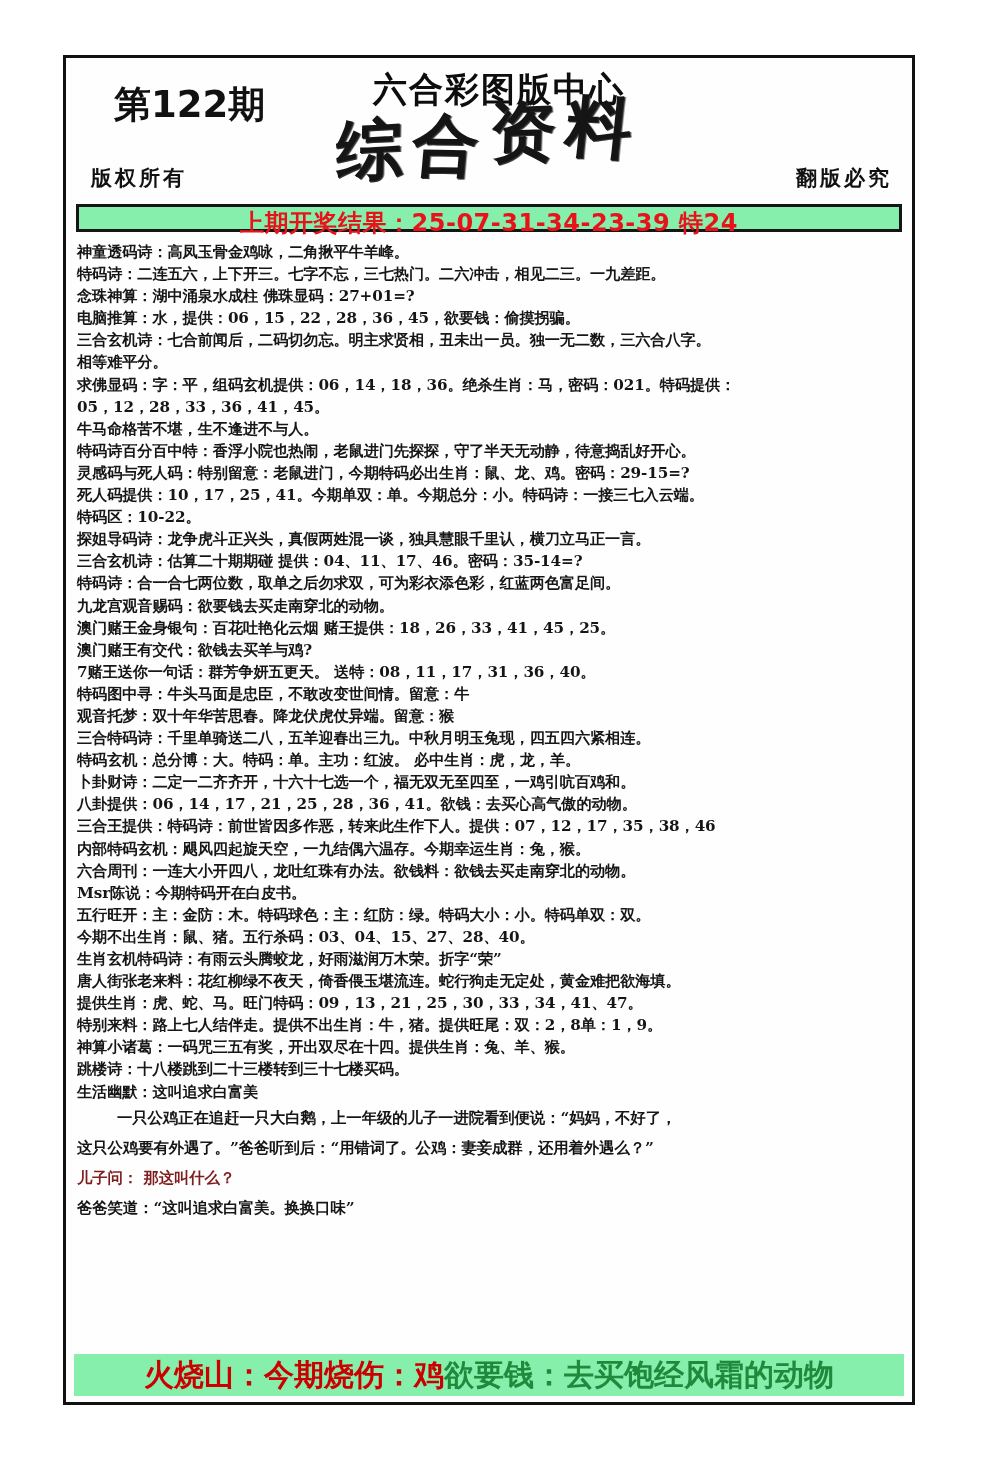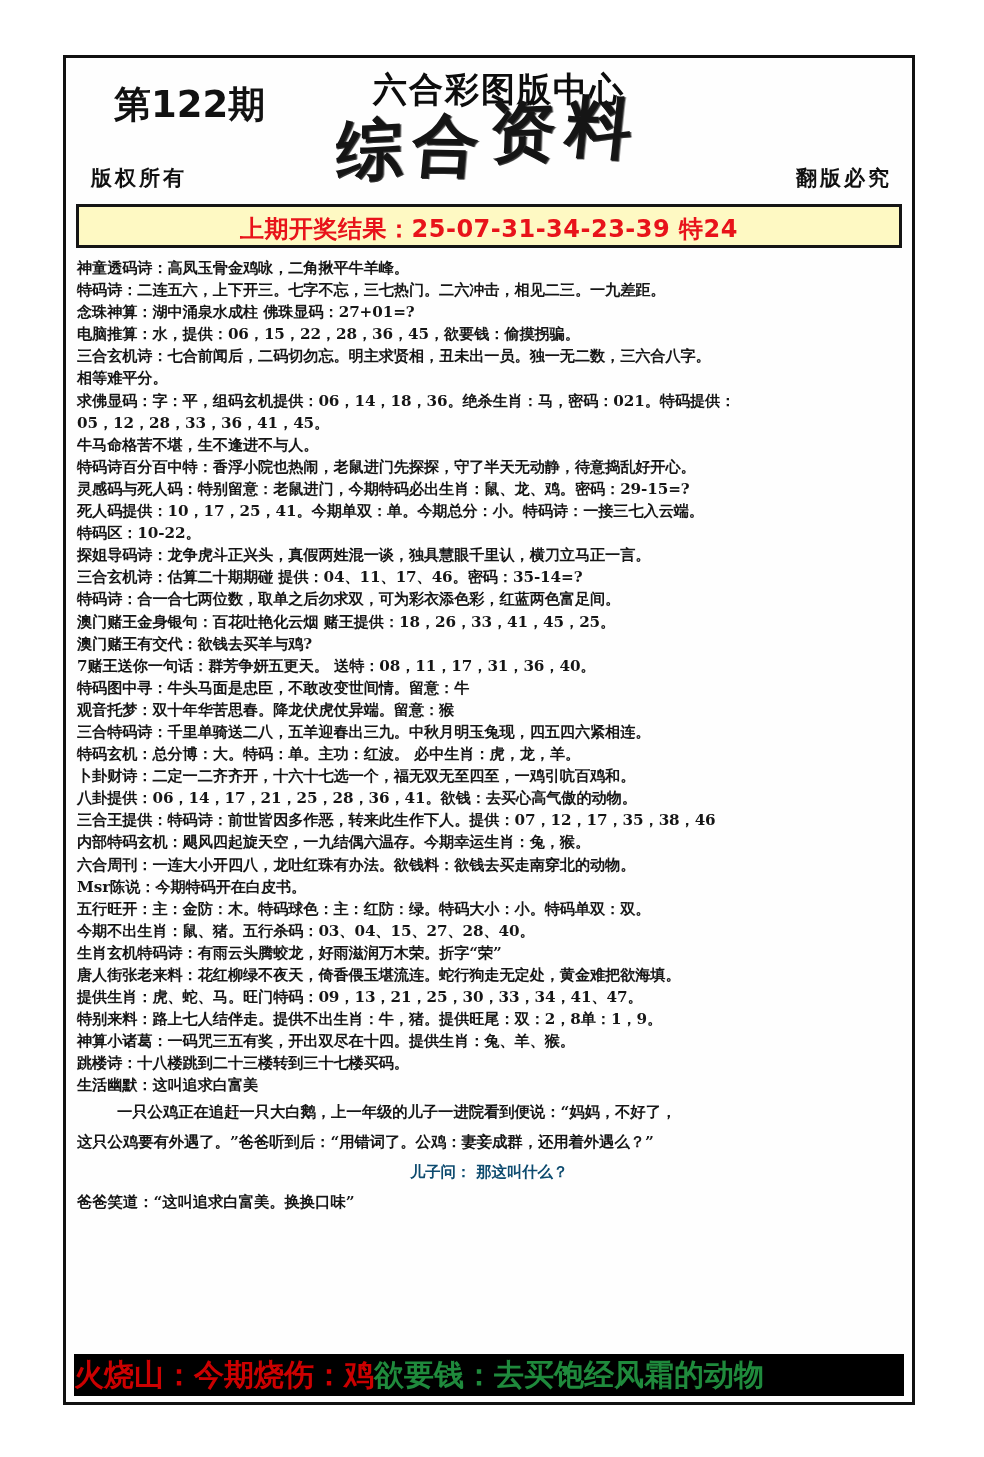--- a/index.html
+++ b/index.html
@@ -92,25 +92,25 @@
   }
   .main-title .t1 { display:inline-block; transform: translateY(10px) rotate(-3deg); }
   .main-title .t2 { display:inline-block; transform: translateY(6px) rotate(1deg); }
   .main-title .t3 { display:inline-block; transform: translateY(-8px) rotate(-2deg); }
   .main-title .t4 { display:inline-block; transform: translateY(-12px) rotate(2deg); }
 
   
   .result-bar {
     margin: 0 10px;
     border: 3px solid #151515;
-    height: 44px;
+    height: 28px;
     display: flex;
-    align-items: flex-end;
+    align-items: flex-start;
     justify-content: center;
-    background: #fef9c3;
+    background: #86efac;
     box-sizing: border-box;
   }
   .result-text {
     color: #e8131a;
     font-size: 24px;
     font-weight: 700;
     letter-spacing: 0.5px;
     font-family: "DejaVu Sans", "Liberation Sans", sans-serif;
   }
 
@@ -121,34 +121,34 @@
   .line {
     font-size: 15.2px;
     line-height: 22.1px;
     color: #161616;
     font-family: "DejaVu Serif", "Liberation Serif", serif;
     font-weight: 700;
     white-space: nowrap;
     letter-spacing: -0.1px;
   }
   .line.indent { text-indent: 40px; white-space: normal; }
-  .line.faded { color: #0c4a6e; text-align: center; }
+  .line.faded { color: #7f1d1d; }
   .line.joke { line-height: 30px; font-size: 15.4px; }
 
   
   .footer-banner {
     position: absolute;
     left: 8px;
     right: 8px;
     bottom: 6px;
     height: 42px;
     display: flex;
     align-items: center;
-    justify-content: flex-start;
-    background: #000000;
+    justify-content: center;
+    background: #86efac;
   }
   .footer-red {
     color: #cc0000;
     font-size: 30px;
     font-weight: 700;
     font-family: "DejaVu Serif", "Liberation Serif", serif;
     letter-spacing: 0px;
   }
   .footer-green {
     color: #1f8a3c;
@@ -187,20 +187,21 @@
     <div class="line">求佛显码：字：平，组码玄机提供：06，14，18，36。绝杀生肖：马，密码：021。特码提供：</div>
     <div class="line">05，12，28，33，36，41，45。</div>
     <div class="line">牛马命格苦不堪，生不逢进不与人。</div>
     <div class="line">特码诗百分百中特：香浮小院也热闹，老鼠进门先探探，守了半天无动静，待意捣乱好开心。</div>
     <div class="line">灵感码与死人码：特别留意：老鼠进门，今期特码必出生肖：鼠、龙、鸡。密码：29-15=?</div>
     <div class="line">死人码提供：10，17，25，41。今期单双：单。今期总分：小。特码诗：一接三七入云端。</div>
     <div class="line">特码区：10-22。</div>
     <div class="line">探姐导码诗：龙争虎斗正兴头，真假两姓混一谈，独具慧眼千里认，横刀立马正一言。</div>
     <div class="line">三合玄机诗：估算二十期期碰 提供：04、11、17、46。密码：35-14=?</div>
     <div class="line">特码诗：合一合七两位数，取单之后勿求双，可为彩衣添色彩，红蓝两色富足间。</div>
+    <div class="line">九龙宫观音赐码：欲要钱去买走南穿北的动物。</div>
     <div class="line">澳门赌王金身银句：百花吐艳化云烟 赌王提供：18，26，33，41，45，25。</div>
     <div class="line">澳门赌王有交代：欲钱去买羊与鸡?</div>
     <div class="line">7赌王送你一句话：群芳争妍五更天。 送特：08，11，17，31，36，40。</div>
     <div class="line">特码图中寻：牛头马面是忠臣，不敢改变世间情。留意：牛</div>
     <div class="line">观音托梦：双十年华苦思春。降龙伏虎仗异端。留意：猴</div>
     <div class="line">三合特码诗：千里单骑送二八，五羊迎春出三九。中秋月明玉兔现，四五四六紧相连。</div>
     <div class="line">特码玄机：总分博：大。特码：单。主功：红波。 必中生肖：虎，龙，羊。</div>
     <div class="line">卜卦财诗：二定一二齐齐开，十六十七选一个，福无双无至四至，一鸡引吭百鸡和。</div>
     <div class="line">八卦提供：06，14，17，21，25，28，36，41。欲钱：去买心高气傲的动物。</div>
     <div class="line">三合王提供：特码诗：前世皆因多作恶，转来此生作下人。提供：07，12，17，35，38，46</div>

